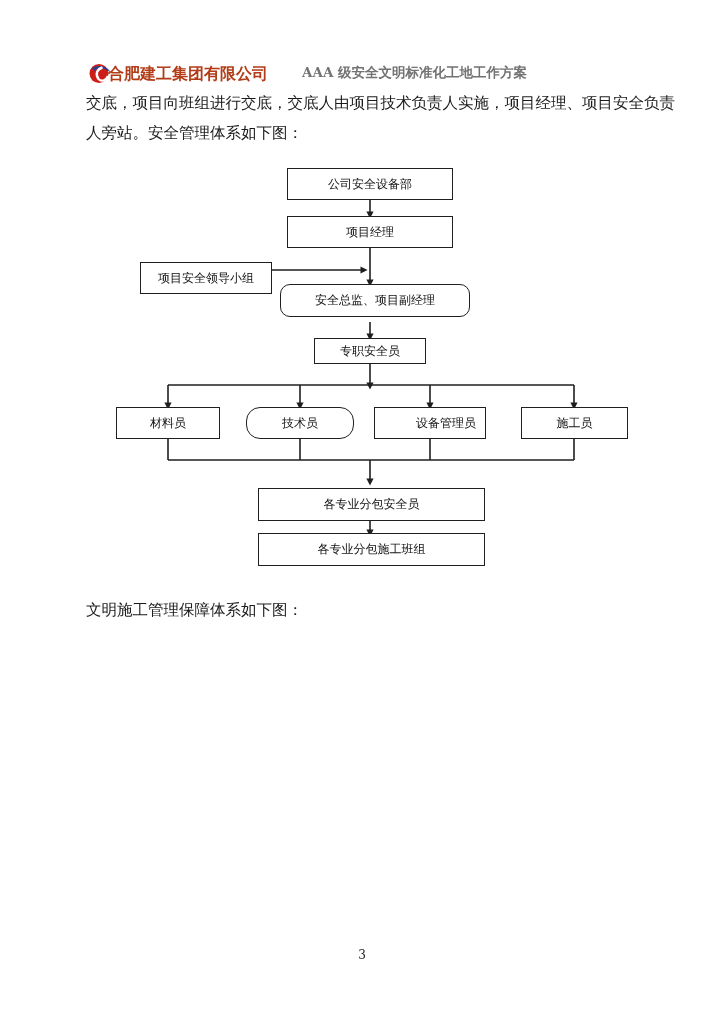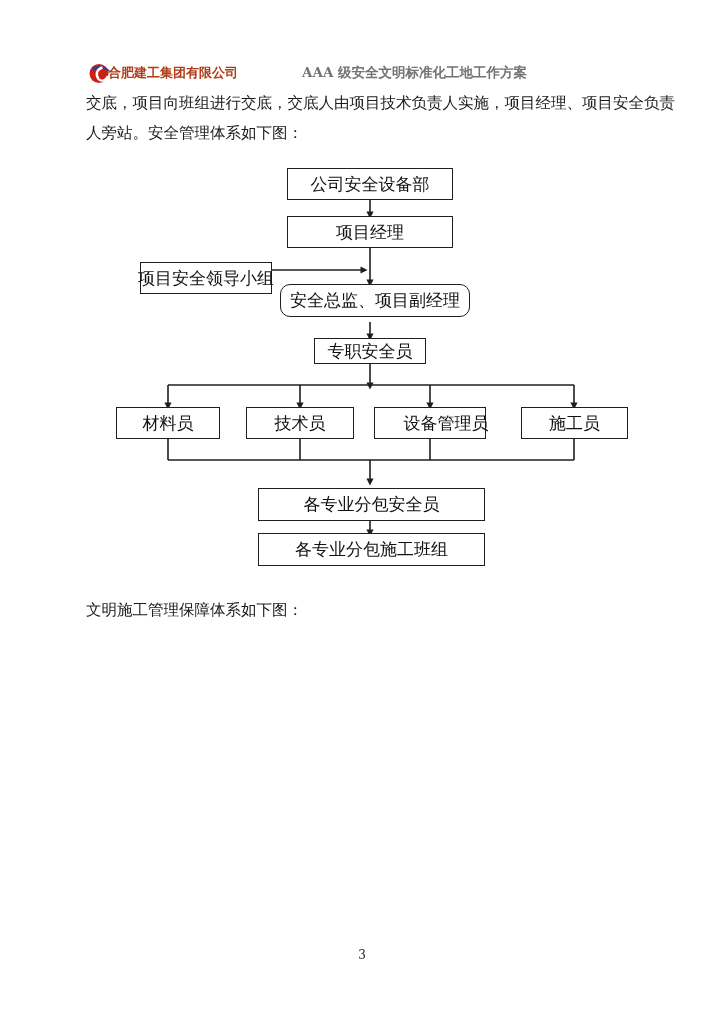--- a/index.html
+++ b/index.html
@@ -32,21 +32,21 @@
     position: absolute;
     left: 0px;
     top: 0px;
     width: 26px;
     height: 24px;
   }
   .header-company {
     position: absolute;
     left: 20px;
     top: 2px;
-    font-size: 13px;
+    font-size: 16px;
     font-weight: bold;
     color: #b23c17;
     letter-spacing: 0px;
     white-space: nowrap;
     font-family: "DejaVu Sans", "Liberation Sans", sans-serif;
     text-align: right;
   }
   .header-title {
     position: absolute;
     left: 214px;
@@ -92,21 +92,21 @@
     height: 430px;
   }
   .node {
     position: absolute;
     box-sizing: border-box;
     border: 1.3px solid #1f1f1f;
     background: #ffffff;
     display: flex;
     align-items: center;
     justify-content: center;
-    font-size: 17px;
+    font-size: 12px;
     color: #111111;
     font-family: "DejaVu Sans", "Liberation Sans", sans-serif;
     white-space: nowrap;
   }
   .lines { position: absolute; left: 0; top: 0; }
 </style>
 </head>
 <body>
 
 <div class="page">
@@ -171,21 +171,21 @@
     <div class="node" style="left:287px; top:66px; width:166px; height:32px;">项目经理</div>
 
     <div class="node" style="left:140px; top:112px; width:132px; height:32px;">项目安全领导小组</div>
 
     <div class="node" style="left:280px; top:134px; width:190px; height:33px;border-radius:10px;">安全总监、项目副经理</div>
 
     <div class="node" style="left:314px; top:188px; width:112px; height:26px;">专职安全员</div>
 
     <div class="node" style="left:116px; top:257px; width:104px; height:32px;">材料员</div>
 
-    <div class="node" style="left:246px; top:257px; width:108px; height:32px;">技术员</div>
+    <div class="node" style="left:246px; top:257px; width:108px; height:32px;border-radius:14px;">技术员</div>
 
     <div class="node" style="left:374px; top:257px; width:112px; height:32px;padding-left:32px;">设备管理员</div>
 
     <div class="node" style="left:521px; top:257px; width:107px; height:32px;">施工员</div>
 
     <div class="node" style="left:258px; top:332px; width:227px; height:33px;margin-top:6px;">各专业分包安全员</div>
 
     <div class="node" style="left:258px; top:383px; width:227px; height:33px;">各专业分包施工班组</div>
 
   </div>

